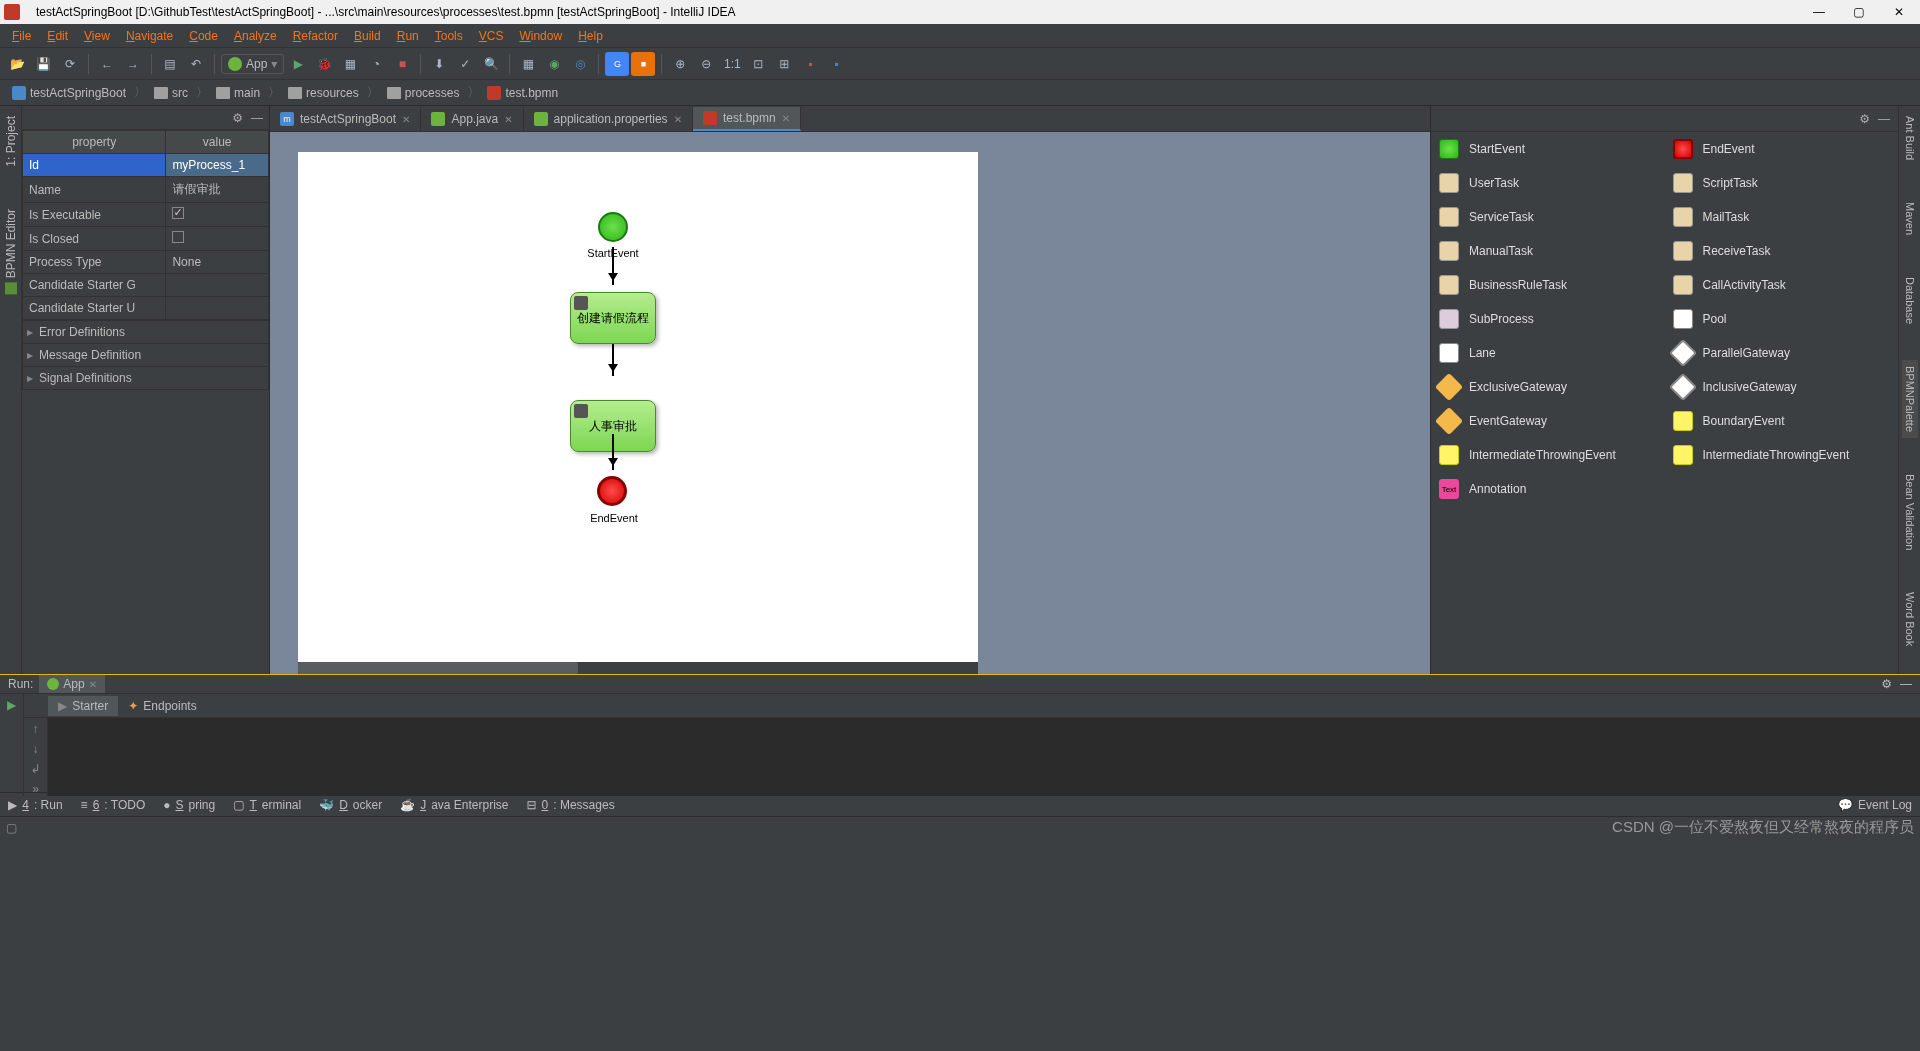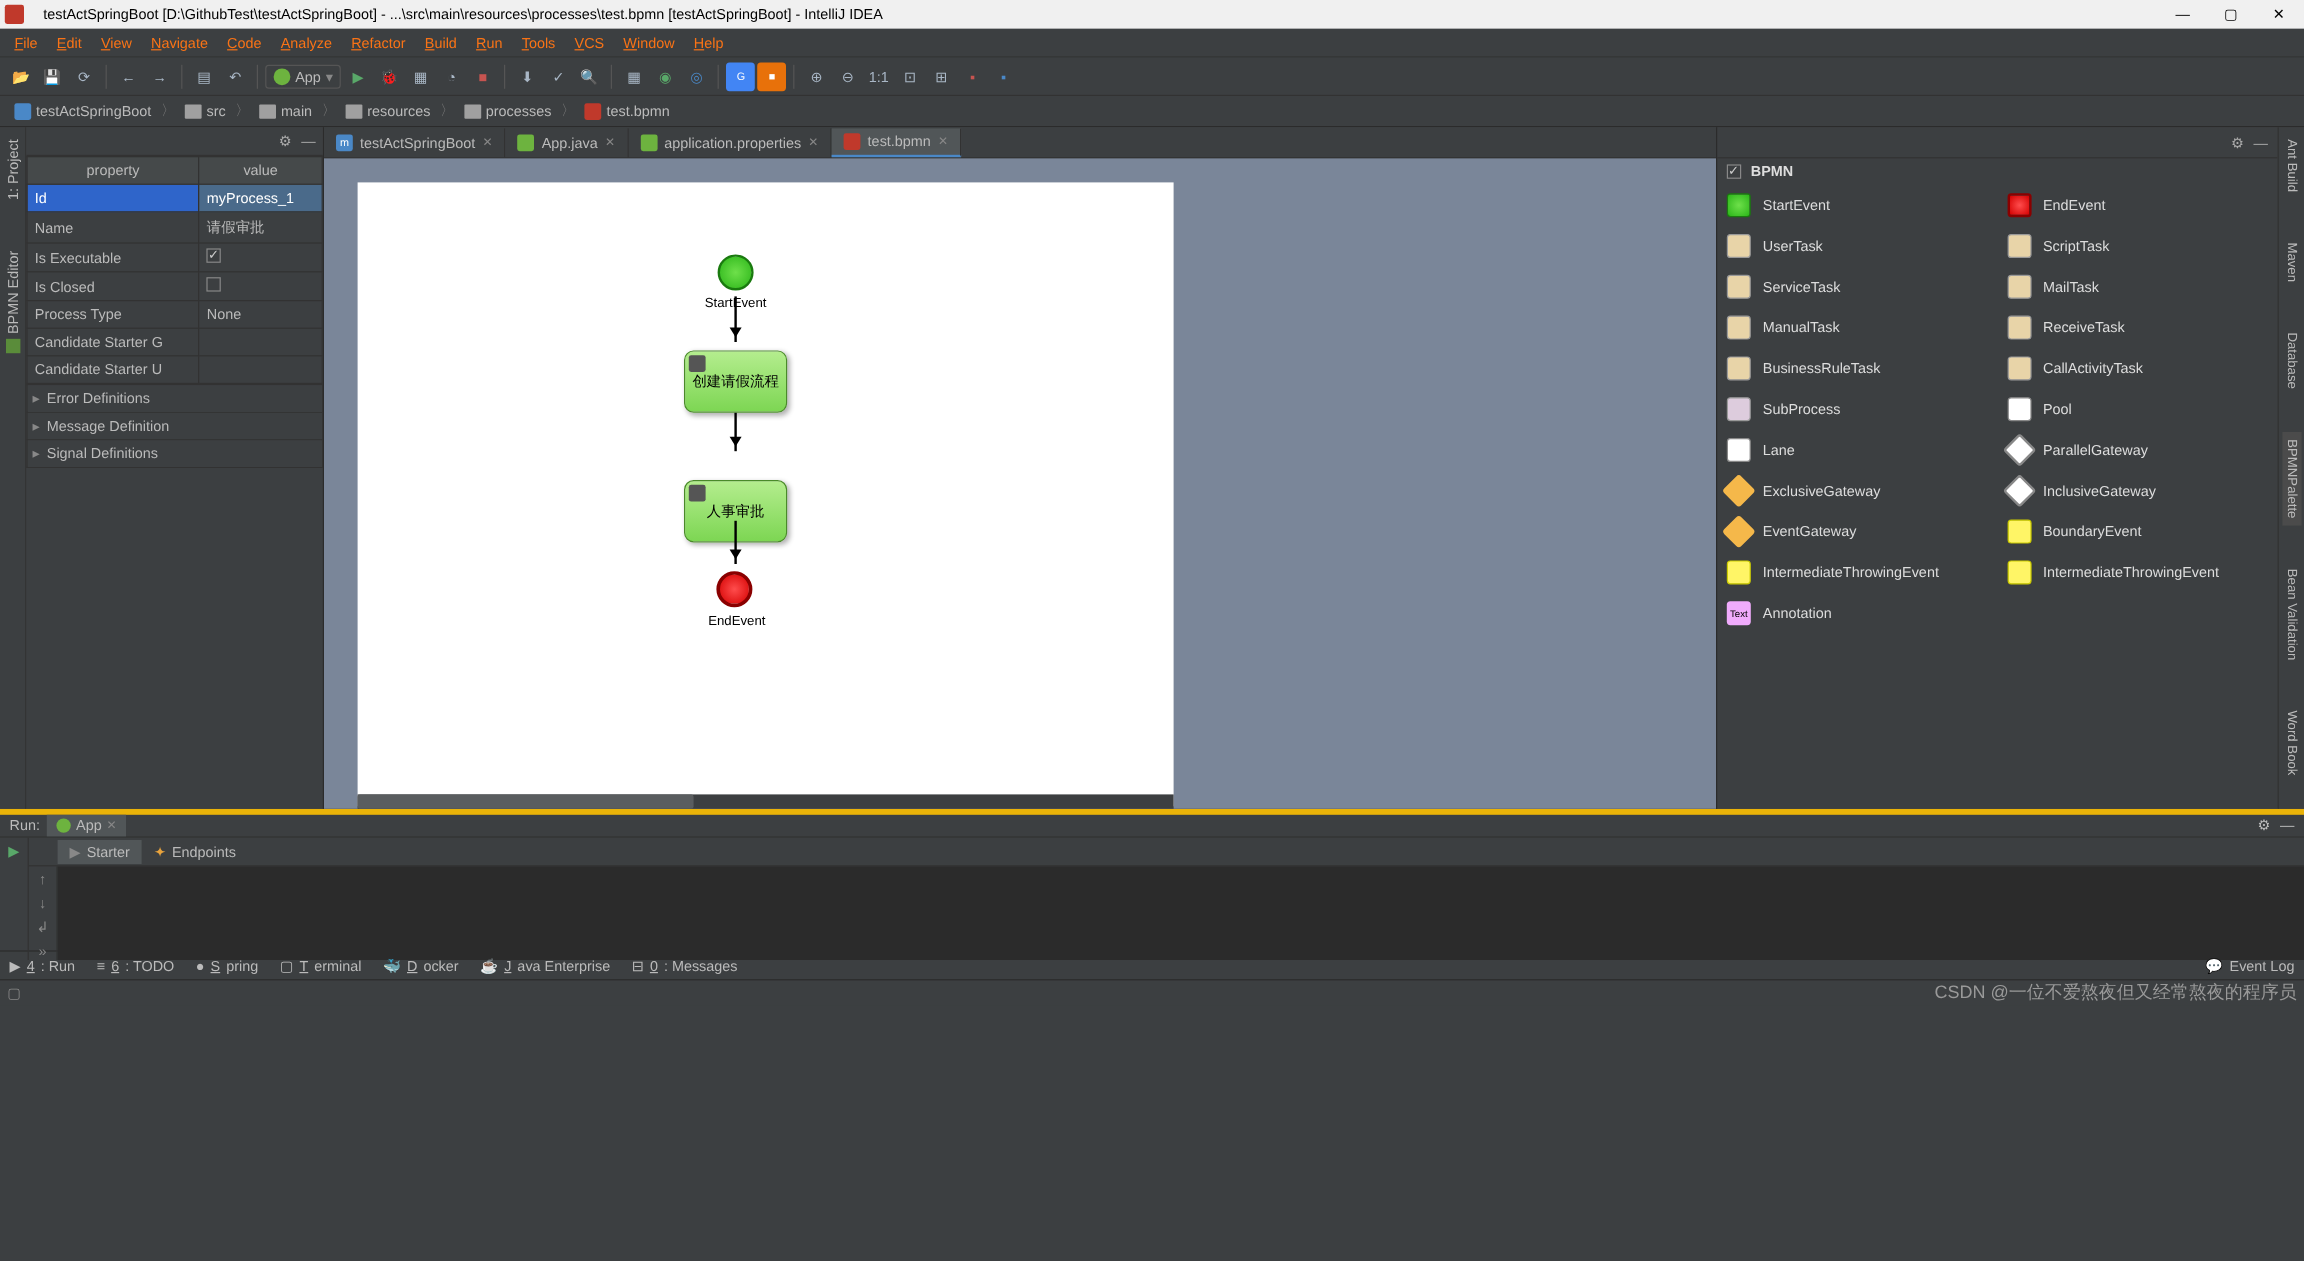--- a/index.html
+++ b/index.html
@@ -78,24 +78,24 @@
 .palette .pitem { display:flex; align-items:center; gap:10px; padding:7px 8px; color:#ddd;}
 .palette .pico { width:20px; height:20px; border-radius:3px; flex-shrink:0;}
 .ic-start{background:radial-gradient(circle,#6ee04a,#2bb519);border-radius:50%;border:1px solid #1a7a0f;}
 .ic-end{background:radial-gradient(circle,#ff4d4d,#d40000);border-radius:50%;border:2px solid #8a0000;}
 .ic-task{background:#e8d4a8;border:1px solid #999;}
 .ic-gw{background:#f5b84a;transform:rotate(45deg);width:16px;height:16px;}
 .ic-gw-white{background:#fff;border:2px solid #888;transform:rotate(45deg);width:16px;height:16px;}
 .ic-evt{background:#fff566;border-radius:4px;border:1px solid #cc0;}
 .ic-pool{background:#fff;border:1px solid #888;}
 .ic-sub{background:#dcd;border:1px solid #999;}
-.ic-annot{background:#f0abfc;color:#000;font-size:8px;display:flex;align-items:center;justify-content:center;}
-
-
-.runpanel { height:118px; background:#3c3f41; border-top:5px solid #eab308; display:flex; flex-direction:column;}
+.ic-annot{background:#ec4899;color:#000;font-size:8px;display:flex;align-items:center;justify-content:center;}
+
+
+.runpanel { height:118px; background:#3c3f41; border-top:1px solid #eab308; display:flex; flex-direction:column;}
 .runpanel .rhead{height:26px;display:flex;align-items:center;justify-content:space-between;padding:0 8px;border-bottom:1px solid #323232;}
 .runpanel .rhead .left{display:flex;align-items:center;gap:6px;}
 .runpanel .rtabs{height:24px;display:flex;align-items:center;padding-left:24px;gap:0;border-bottom:1px solid #323232;}
 .runpanel .rtab{display:flex;align-items:center;gap:5px;padding:3px 10px;color:#bbb;}
 .runpanel .rtab.active{background:#515658;}
 .runpanel .rbody{flex:1;display:flex;}
 .runpanel .rgutter{width:24px;border-right:1px solid #323232;display:flex;flex-direction:column;align-items:center;padding-top:4px;gap:4px;}
 .runpanel .rgutter2{width:24px;border-right:1px solid #323232;display:flex;flex-direction:column;align-items:center;padding-top:4px;gap:6px;}
 
 
@@ -313,24 +313,20 @@
           <div class="thumb"></div>
         </div>
     </div>
   </div>
 
   <div class="palette">
     <div class="phd">
       <span style="color:#aaa">⚙</span>
       <span style="color:#aaa">—</span>
     </div>
-    <div class="psec">
-      <span class="chk on"></span>
-      <span style="font-weight:bold">BPMN</span>
-    </div>
     <div class="grid" id="palette-grid">
         <div class="pitem">
           <span class="pico ic-start"></span>
           <span>StartEvent</span>
         </div>
         <div class="pitem">
           <span class="pico ic-end"></span>
           <span>EndEvent</span>
         </div>
         <div class="pitem">

